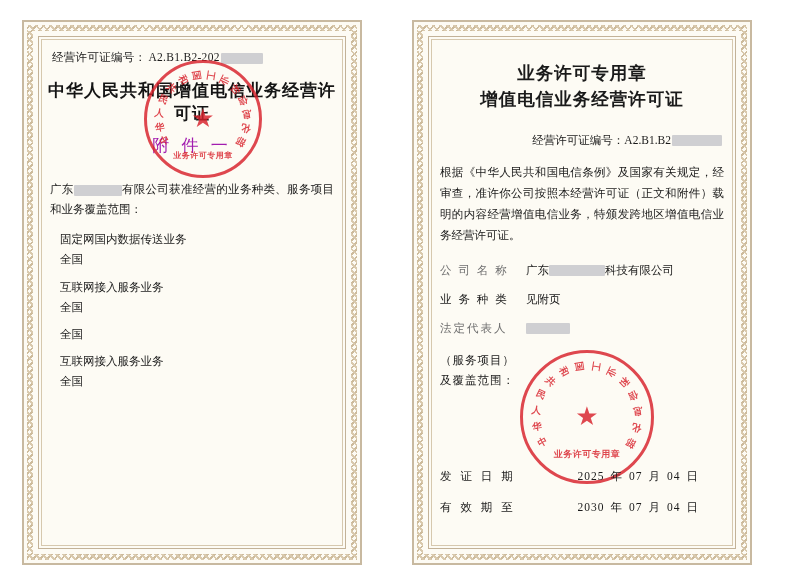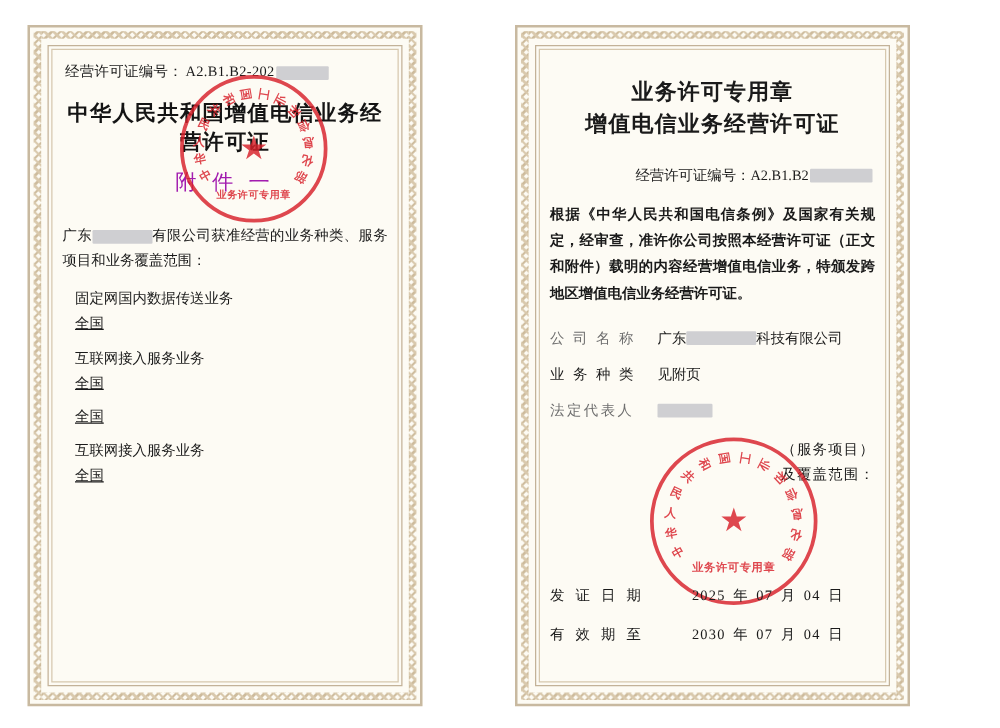--- a/index.html
+++ b/index.html
@@ -17,21 +17,21 @@
   .page {
     position: relative;
     width: 800px;
     height: 582px;
   }
 
   
   .cert {
     position: absolute;
     top: 20px;
-    width: 316px;
+    width: 340px;
     height: 545px;
     background: #fdfbf4;
     box-sizing: border-box;
   }
   .cert.left  { left: 22px; }
   .cert.right { left: 412px; }
 
   
   .border-outer {
     position: absolute;
@@ -121,21 +121,20 @@
     margin-top: 10px;
     padding: 0 4px 0 14px;
     font-size: 11.5px;
     line-height: 1.75;
   }
   .biz-item { margin-bottom: 7px; }
   .biz-name { font-weight: normal; }
   .biz-area {
     text-align: justify;
     text-justify: inter-ideograph;
-    text-decoration: underline;
   }
 
   
   .right-title {
     margin-top: 16px;
     text-align: center;
     font-size: 17.5px;
     font-weight: bold;
     line-height: 1.5;
     letter-spacing: 1px;
@@ -146,21 +145,20 @@
     font-size: 11.5px;
     padding-right: 6px;
   }
   .right-para {
     margin-top: 14px;
     font-size: 11.5px;
     line-height: 1.85;
     padding: 0 4px;
     text-align: justify;
     text-justify: inter-ideograph;
-    font-weight: bold;
   }
 
   .field-rows { margin-top: 16px; padding: 0 4px; }
   .field-row {
     display: flex;
     align-items: center;
     font-size: 11.5px;
     margin-bottom: 14px;
   }
   .field-label {
@@ -170,21 +168,20 @@
     color: #6f6f6f;
   }
   .field-label.dark { color: #1a1a1a; }
   .field-val { flex: 1; }
 
   .scope-label {
     font-size: 11.5px;
     line-height: 1.8;
     color: #1a1a1a;
     letter-spacing: 1px;
-    text-align: right;
   }
 
   .date-rows {
     position: absolute;
     left: 28px;
     right: 22px;
     bottom: 34px;
     font-size: 11.5px;
   }
   .date-row {

